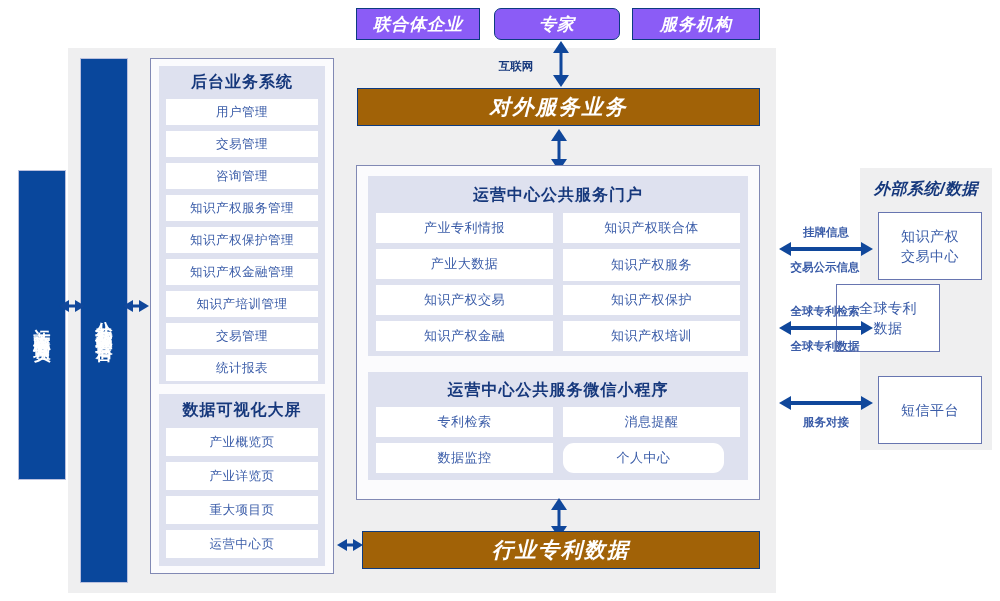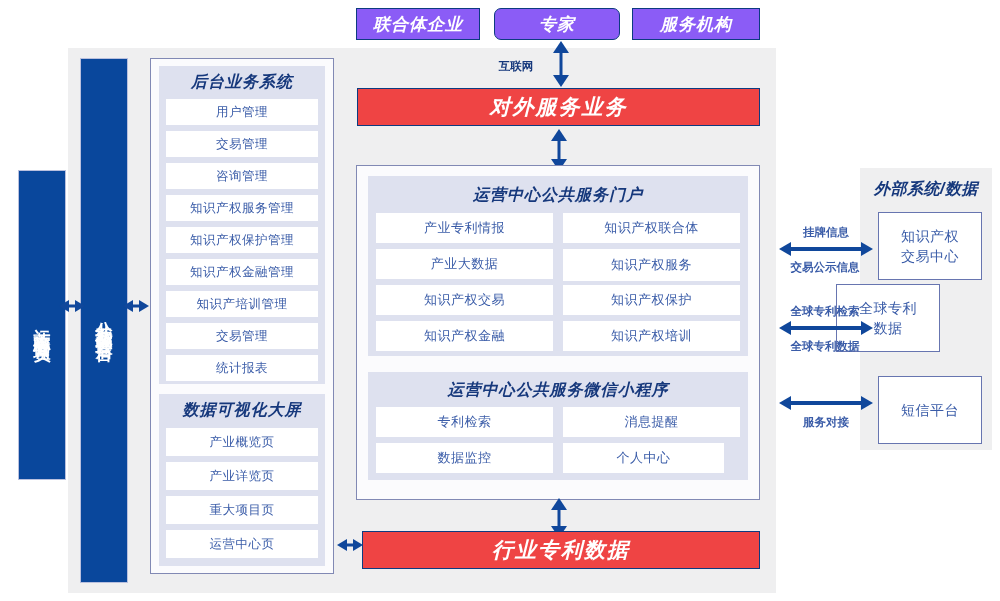--- a/index.html
+++ b/index.html
@@ -23,30 +23,30 @@
   
   .vbar{
     background:#09479c;color:#fff;font-weight:bold;font-size:17px;
     display:flex;align-items:center;justify-content:center;
     writing-mode:vertical-rl;text-orientation:upright;
     letter-spacing:3px;border:1px solid #b9c0de;
   }
 
   
   .banner{
-    background:#ef4444;color:#fff;font-weight:bold;font-style:italic;
+    background:#a16207;color:#fff;font-weight:bold;font-style:italic;
     font-size:21px;display:flex;align-items:center;justify-content:center;
     border:1px solid #0d3b80;letter-spacing:2px;
   }
 
   
   .whitepanel{background:#fbfbfd;border:1px solid #8189b4;}
   .group{background:#dee1ef;}
   .group-title{
-    color:#16387c;font-weight:bold;font-style:italic;font-size:16px;
+    color:#16387c;font-weight:bold;font-size:16px;
     display:flex;align-items:center;justify-content:center;
     letter-spacing:1px;
   }
   .cell{
     background:#ffffff;color:#3a5ca8;font-size:13px;
     display:flex;align-items:center;justify-content:center;
     letter-spacing:.5px;
   }
   .cell.sm{font-size:12.5px;}
 
@@ -227,21 +227,21 @@
 </div>
 <div class="abs cell" style="left:376px;top:407px;width:177px;height:30px;">
   <span>专利检索</span>
 </div>
 <div class="abs cell" style="left:563px;top:407px;width:177px;height:30px;">
   <span>消息提醒</span>
 </div>
 <div class="abs cell" style="left:376px;top:443px;width:177px;height:30px;">
   <span>数据监控</span>
 </div>
-<div class="abs cell" style="left:563px;top:443px;width:161px;height:30px;">
+<div class="abs cell" style="left:563px;top:443px;width:161px;height:30px;border-radius:11px;">
   <span>个人中心</span>
 </div>
 
 <div class="abs" style="left:548px;top:497px;width:22px;height:42px;">
   <svg width="22" height="42" viewBox="0 0 22 42">
     <polygon points="11,1 19,13 3,13" fill="#10479b"></polygon>
     <polygon points="11,41 19,29 3,29" fill="#10479b"></polygon>
     <rect x="9.5" y="11" width="3" height="20" fill="#10479b"></rect>
   </svg>
 </div>

